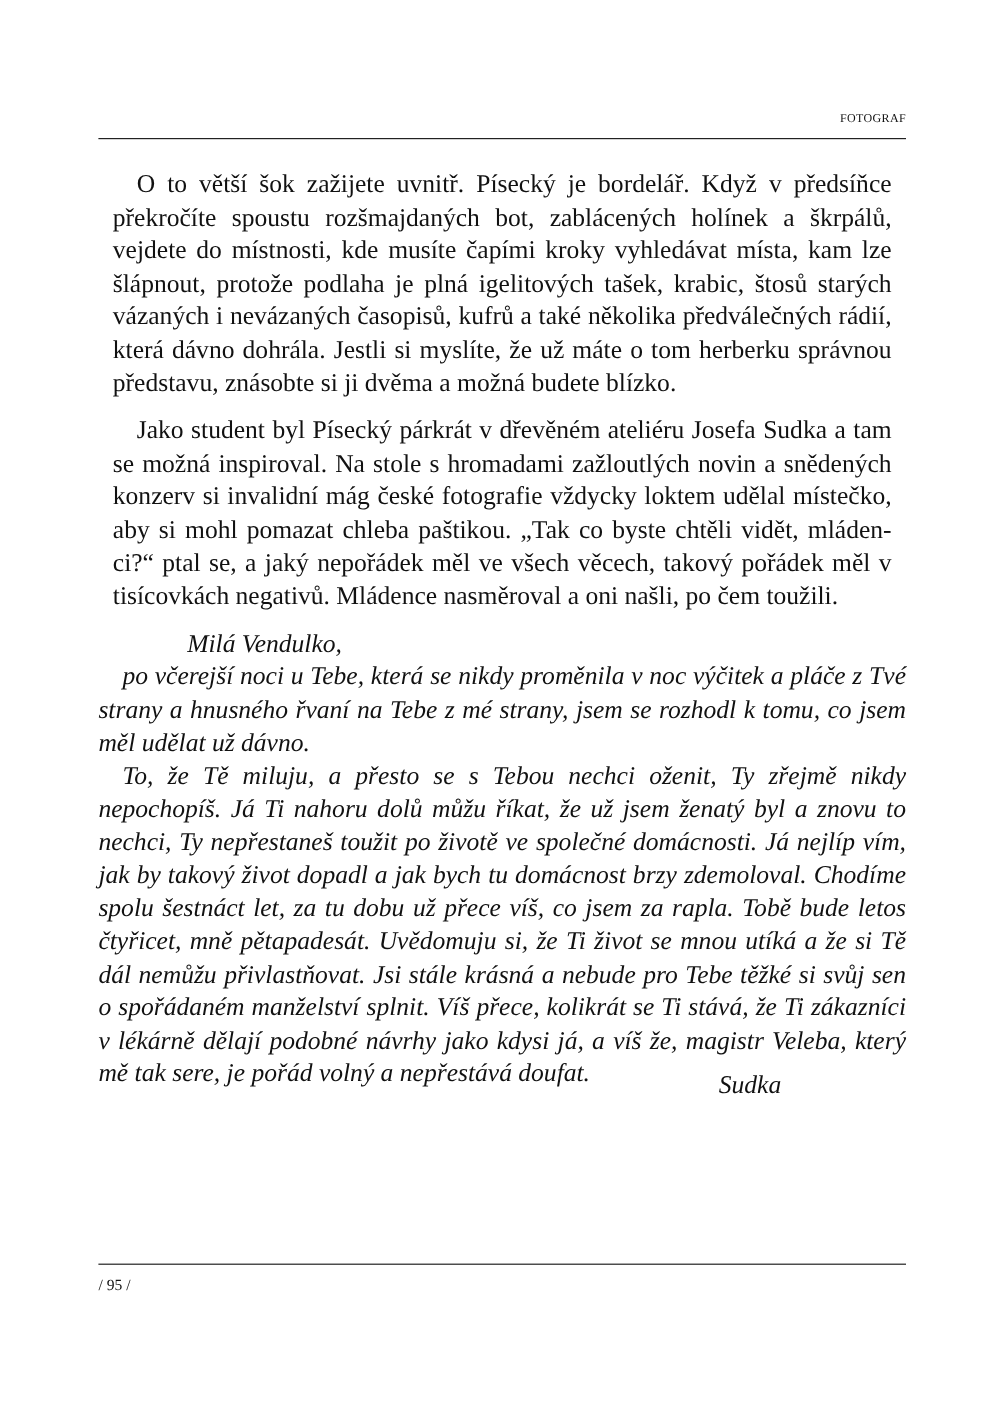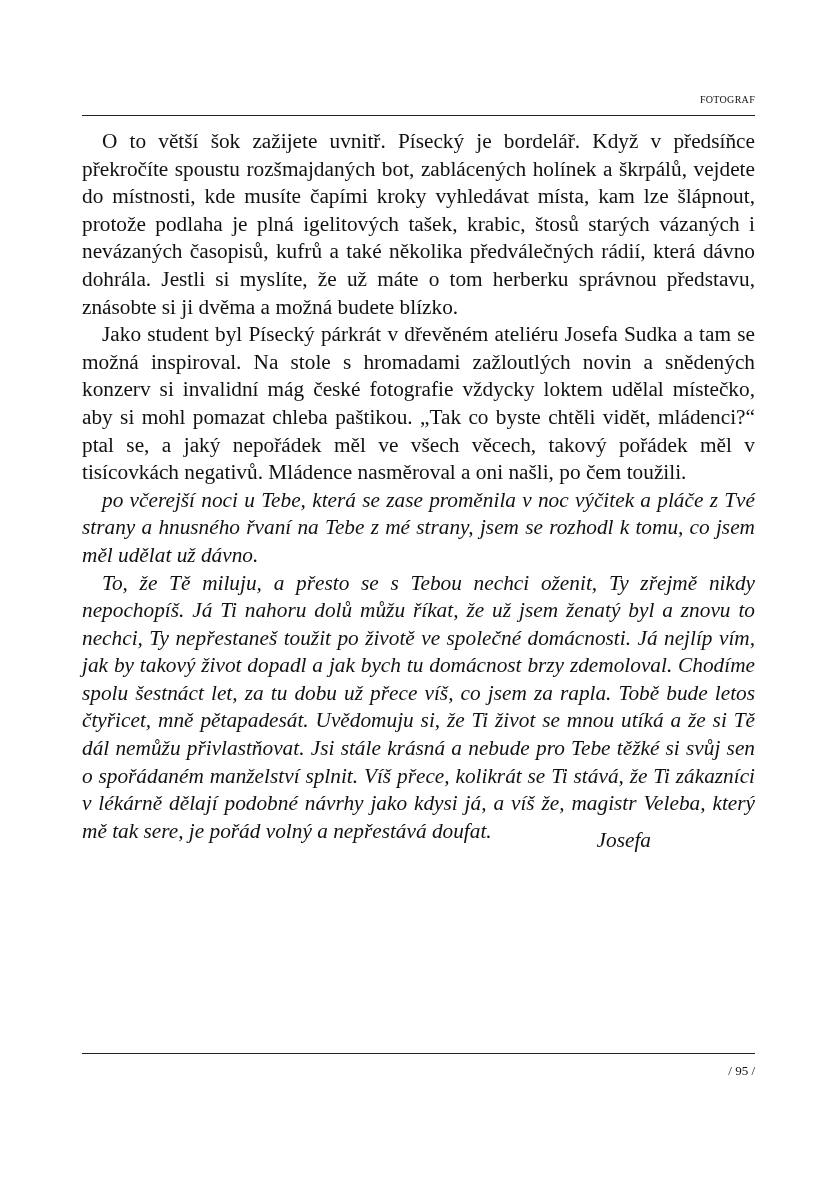--- a/index.html
+++ b/index.html
@@ -5,41 +5,42 @@
   html, body { margin: 0; padding: 0; background: #ffffff; }
   body { width: 836px; height: 1181px; position: relative; overflow: hidden;
          font-family: "Liberation Serif", "DejaVu Serif", serif; color: #111; }
   .running-head { position: absolute; top: 94px; left: 82px; width: 673px; text-align: right;
                   font-size: 10px; letter-spacing: 0.3px; }
   .rule { position: absolute; left: 82px; width: 673px; height: 0; border-top: 1.3px solid #222; }
   .rule.top { top: 115px; }
   .rule.bottom { top: 1053px; }
   .body-text { position: absolute; top: 128px; left: 82px; width: 673px; font-size: 21.3px;
                line-height: 27.6px; text-align: justify; hyphens: manual; }
-  .body-text p { margin: 0; text-indent: 20px; }
+  .body-text p { margin: 12px; text-indent: 20px; }
   .letter { font-style: italic; }
   .letter p { margin: 0; text-indent: 20px; }
   .letter .salutation { text-indent: 74px; margin-top: 12px; }
   .signature-wrap { position: relative; height: 0; }
   .signature { position: absolute; right: 104px; top: -18px; font-style: italic; }
-  .page-number { position: absolute; top: 1063px; left: 82px; width: 673px; text-align: right;
+  .page-number { position: absolute; top: 1063px; left: 82px; width: 673px; text-align: left;
                  font-size: 13px; }
 </style>
 </head>
 <body>
 
 <div class="running-head">FOTOGRAF</div>
 <div class="rule top"></div>
 
 <div class="body-text">
   <p>O to větší šok zažijete uvnitř. Písecký je bordelář. Když v předsíňce překročíte spoustu rozšmajdaných bot, zablácených holínek a škrpálů, vejdete do místnosti, kde musíte čapími kroky vyhledávat místa, kam lze šlápnout, protože podlaha je plná igelitových tašek, krabic, štosů starých vázaných i nevázaných časopisů, kufrů a také několika předválečných rádií, která dávno dohrála. Jestli si myslíte, že už máte o tom herberku správnou představu, znásobte si ji dvěma a možná budete blízko.</p>
   <p>Jako student byl Písecký párkrát v dřevěném ateliéru Josefa Sudka a tam se možná inspiroval. Na stole s hromadami zažloutlých novin a snědených konzerv si invalidní mág české fotografie vždycky loktem udělal místečko, aby si mohl pomazat chleba paštikou. „Tak co byste chtěli vidět, mláden­ci?“ ptal se, a jaký nepořádek měl ve všech věcech, takový pořádek měl v tisícovkách negativů. Mládence nasměroval a oni našli, po čem toužili.</p>
   <div class="letter">
-    <p>po včerejší noci u Tebe, která se zase proměnila v noc výčitek a pláče z Tvé strany a hnusného řvaní na Tebe z mé strany, jsem se rozhodl k tomu, co jsem měl udělat už dávno.</p>
+    <p class="salutation">Milá Vendulko,</p>
+    <p>po včerejší noci u Tebe, která se nikdy proměnila v noc výčitek a pláče z Tvé strany a hnusného řvaní na Tebe z mé strany, jsem se rozhodl k tomu, co jsem měl udělat už dávno.</p>
     <p>To, že Tě miluju, a přesto se s Tebou nechci oženit, Ty zřejmě nikdy nepochopíš.  Já Ti nahoru dolů můžu říkat, že už jsem ženatý byl a znovu to nechci, Ty nepřestaneš toužit po životě ve společné domácnosti. Já nejlíp vím, jak by takový život dopadl a jak bych tu domácnost brzy zdemoloval. Chodíme spolu šestnáct let, za tu dobu už přece víš, co jsem za rapla. Tobě bude letos čtyřicet, mně pětapadesát. Uvědomuju si, že Ti život se mnou utíká a že si Tě dál nemůžu přivlastňovat. Jsi stále krásná a nebude pro Tebe těžké si svůj sen o spořádaném manželství splnit. Víš přece, kolikrát se Ti stává, že Ti zákazníci v lékárně dělají podobné návrhy jako kdysi já, a víš že, magistr Veleba, který mě tak sere, je pořád volný a nepřestává doufat.</p>
     <div class="signature-wrap">
-        <span class="signature">Josefa</span>
+        <span class="signature">Sudka</span>
       </div>
   </div>
 </div>
 
 <div class="rule bottom"></div>
 <div class="page-number">/ 95 /</div>
 
 </body></html>

